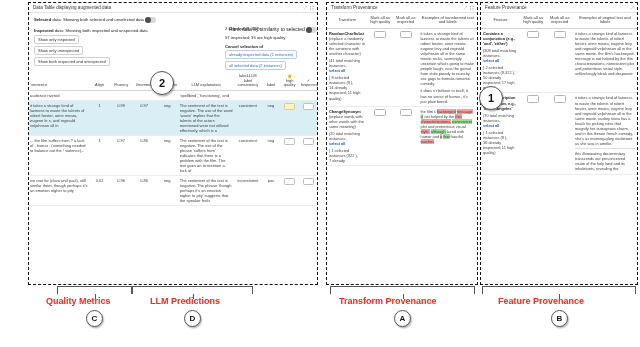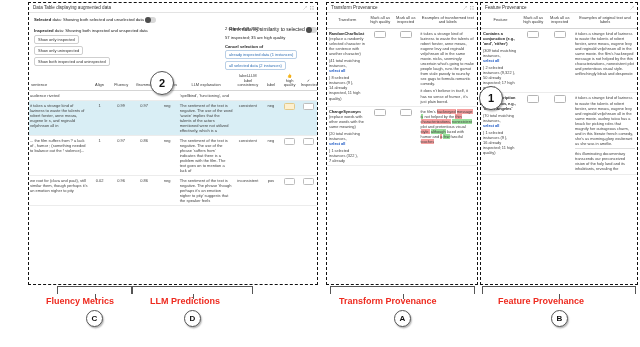--- a/index.html
+++ b/index.html
@@ -335,21 +335,21 @@
       </td>
     </tr>
   </tbody>
     </table>
 </div>
 
 <div class="circ big" style="left:150px;top:71px;">2</div>
 <div class="circ big" style="left:479px;top:86px;">1</div>
 
 <div class="brace" style="left:57px;top:286px;width:73px;"></div>
-<div class="annot" style="left:46px;top:296px;">Fluency Metrics</div>
+<div class="annot" style="left:46px;top:296px;">Quality Metrics</div>
 <div class="circ" style="left:86px;top:310px;">C</div>
 
 <div class="brace" style="left:132px;top:286px;width:119px;"></div>
 <div class="annot" style="left:150px;top:296px;">LLM Predictions</div>
 <div class="circ" style="left:184px;top:310px;">D</div>
 
 <div class="brace" style="left:330px;top:286px;width:143px;"></div>
 <div class="annot" style="left:339px;top:296px;">Transform Provenance</div>
 <div class="circ" style="left:394px;top:310px;">A</div>
 

